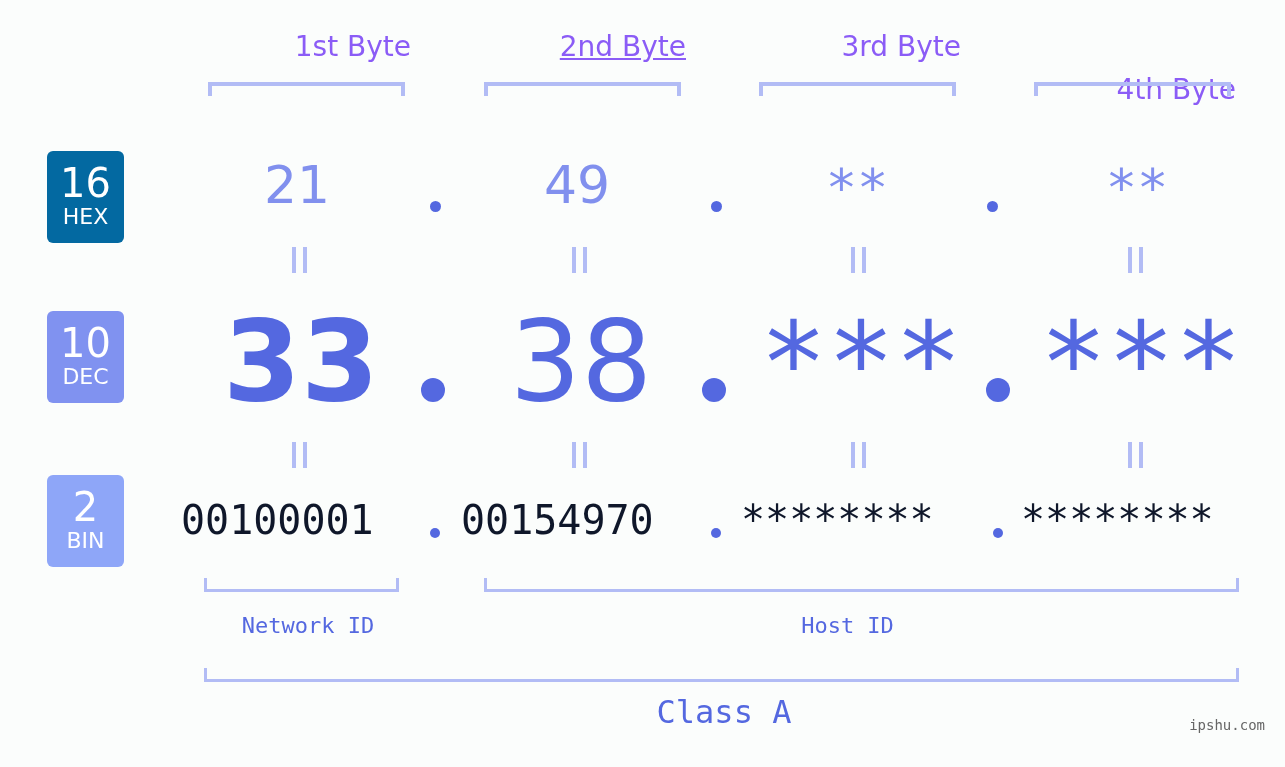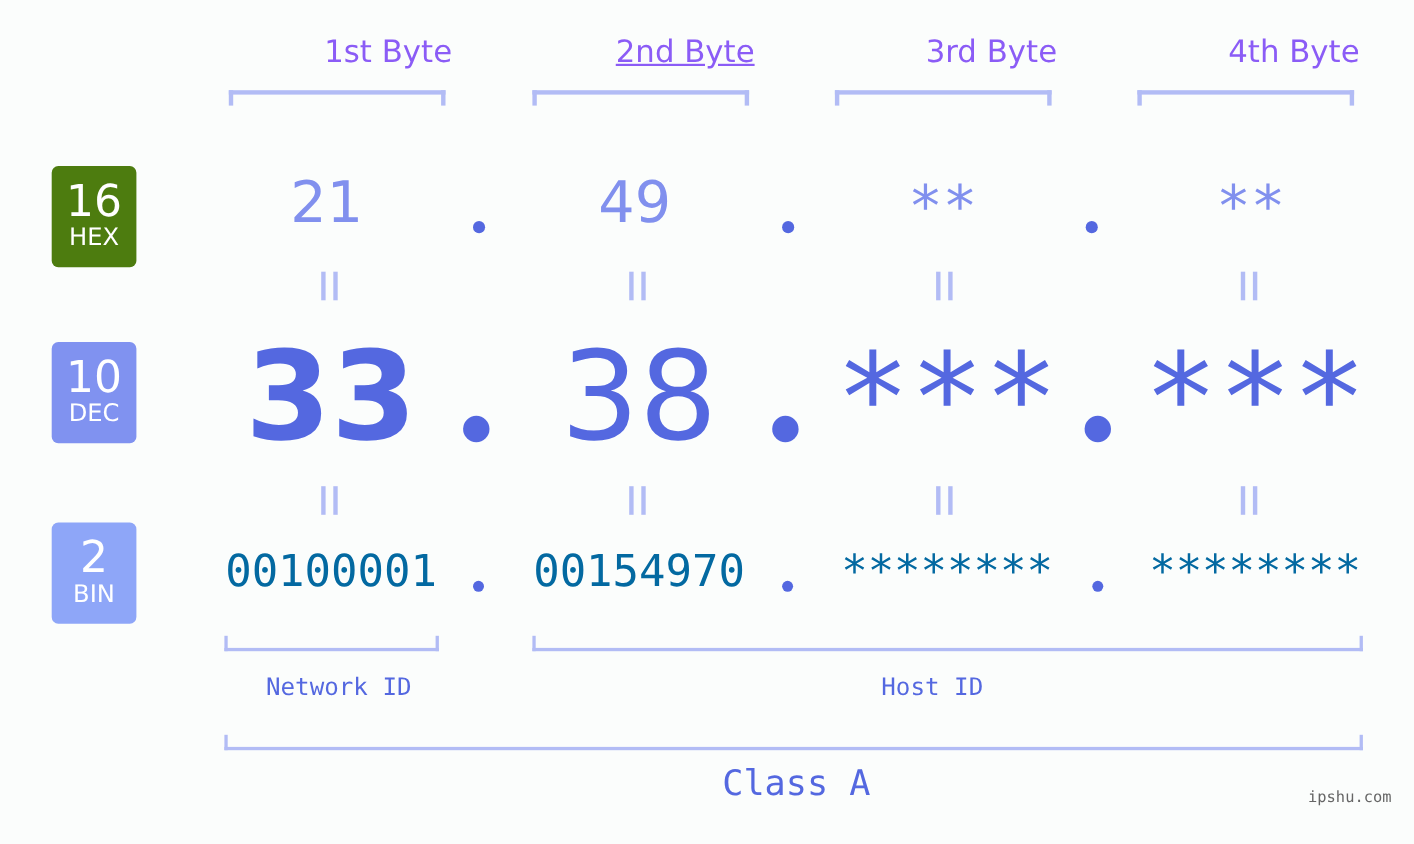--- a/index.html
+++ b/index.html
@@ -27,22 +27,22 @@
     position: absolute; top: 155px; width: 200px; text-align: center;
     font-size: 52px; color: #8190ee; font-family: "DejaVu Sans", sans-serif;
   }
   .hex-val.mask { font-family: "DejaVu Sans Mono", monospace; top: 158px; }
   .dec-val {
     position: absolute; top: 296px; width: 260px; text-align: center;
     font-size: 112px; color: #5468e0; font-family: "DejaVu Sans", sans-serif; line-height: 130px;
   }
   .dec-val.mask { font-family: "DejaVu Sans Mono", monospace; top: 298px; }
   .bin-val {
-    position: absolute; top: 497px; width: 240px; text-align: center;
-    font-size: 40px; color: #0369a1; font-family: "DejaVu Sans Mono", monospace;
+    position: absolute; top: 497px; width: 240px; text-align: left;
+    font-size: 40px; color: #0f172a; font-family: "DejaVu Sans Mono", monospace;
   }
   .dot {
     position: absolute; background: #5468e0; border-radius: 50%;
   }
   .eq {
     position: absolute; width: 16px; height: 26px;
   }
   .eq::before, .eq::after {
     content: ""; position: absolute; top: 0; width: 4px; height: 26px; background: #b2bcf5;
   }
@@ -64,28 +64,28 @@
     position: absolute; right: 20px; top: 717px;
     font-family: "DejaVu Sans Mono", monospace; font-size: 14px; color: #666666;
   }
 </style>
 </head>
 <body>
 
 <div class="byte-label" style="left:211px;">1st Byte</div>
 <div class="byte-label" style="left:486px;text-decoration:underline;">2nd Byte</div>
 <div class="byte-label" style="left:761px;">3rd Byte</div>
-<div class="byte-label" style="left:1036px;">4th Byte</div>
+<div class="byte-label" style="left:1036px;margin-top:43px;">4th Byte</div>
 
 <div class="bracket-top" style="left:208px; width:197px;"></div>
 <div class="bracket-top" style="left:484px; width:197px;"></div>
 <div class="bracket-top" style="left:759px; width:197px;"></div>
 <div class="bracket-top" style="left:1034px; width:197px;"></div>
 
-<div class="badge" style="top:151px; background:#4d7c0f;">
+<div class="badge" style="top:151px; background:#0369a1;">
   <span class="num">16</span>
   <span class="lbl">HEX</span>
 </div>
 <div class="badge" style="top:311px; background:#8092f0;">
   <span class="num">10</span>
   <span class="lbl">DEC</span>
 </div>
 <div class="badge" style="top:475px; background:#8ea6f8;">
   <span class="num">2</span>
   <span class="lbl">BIN</span>

